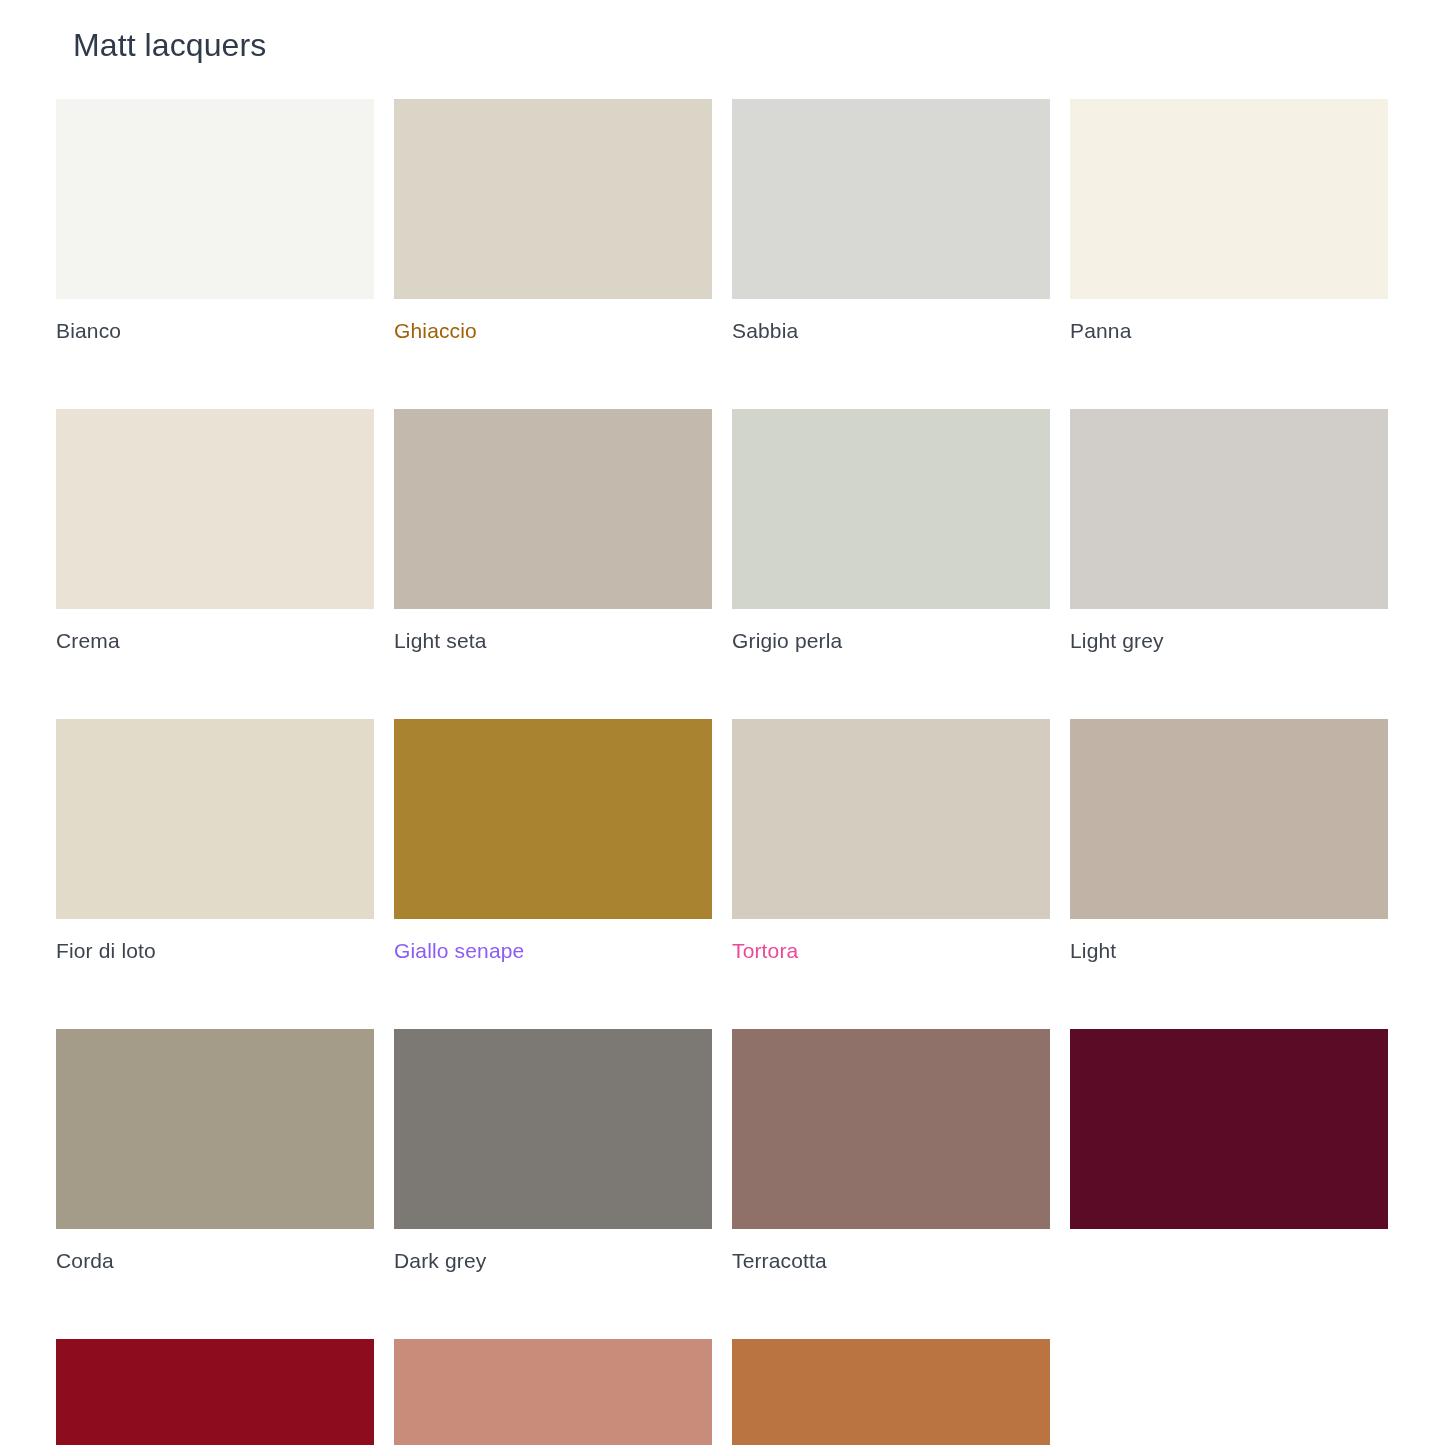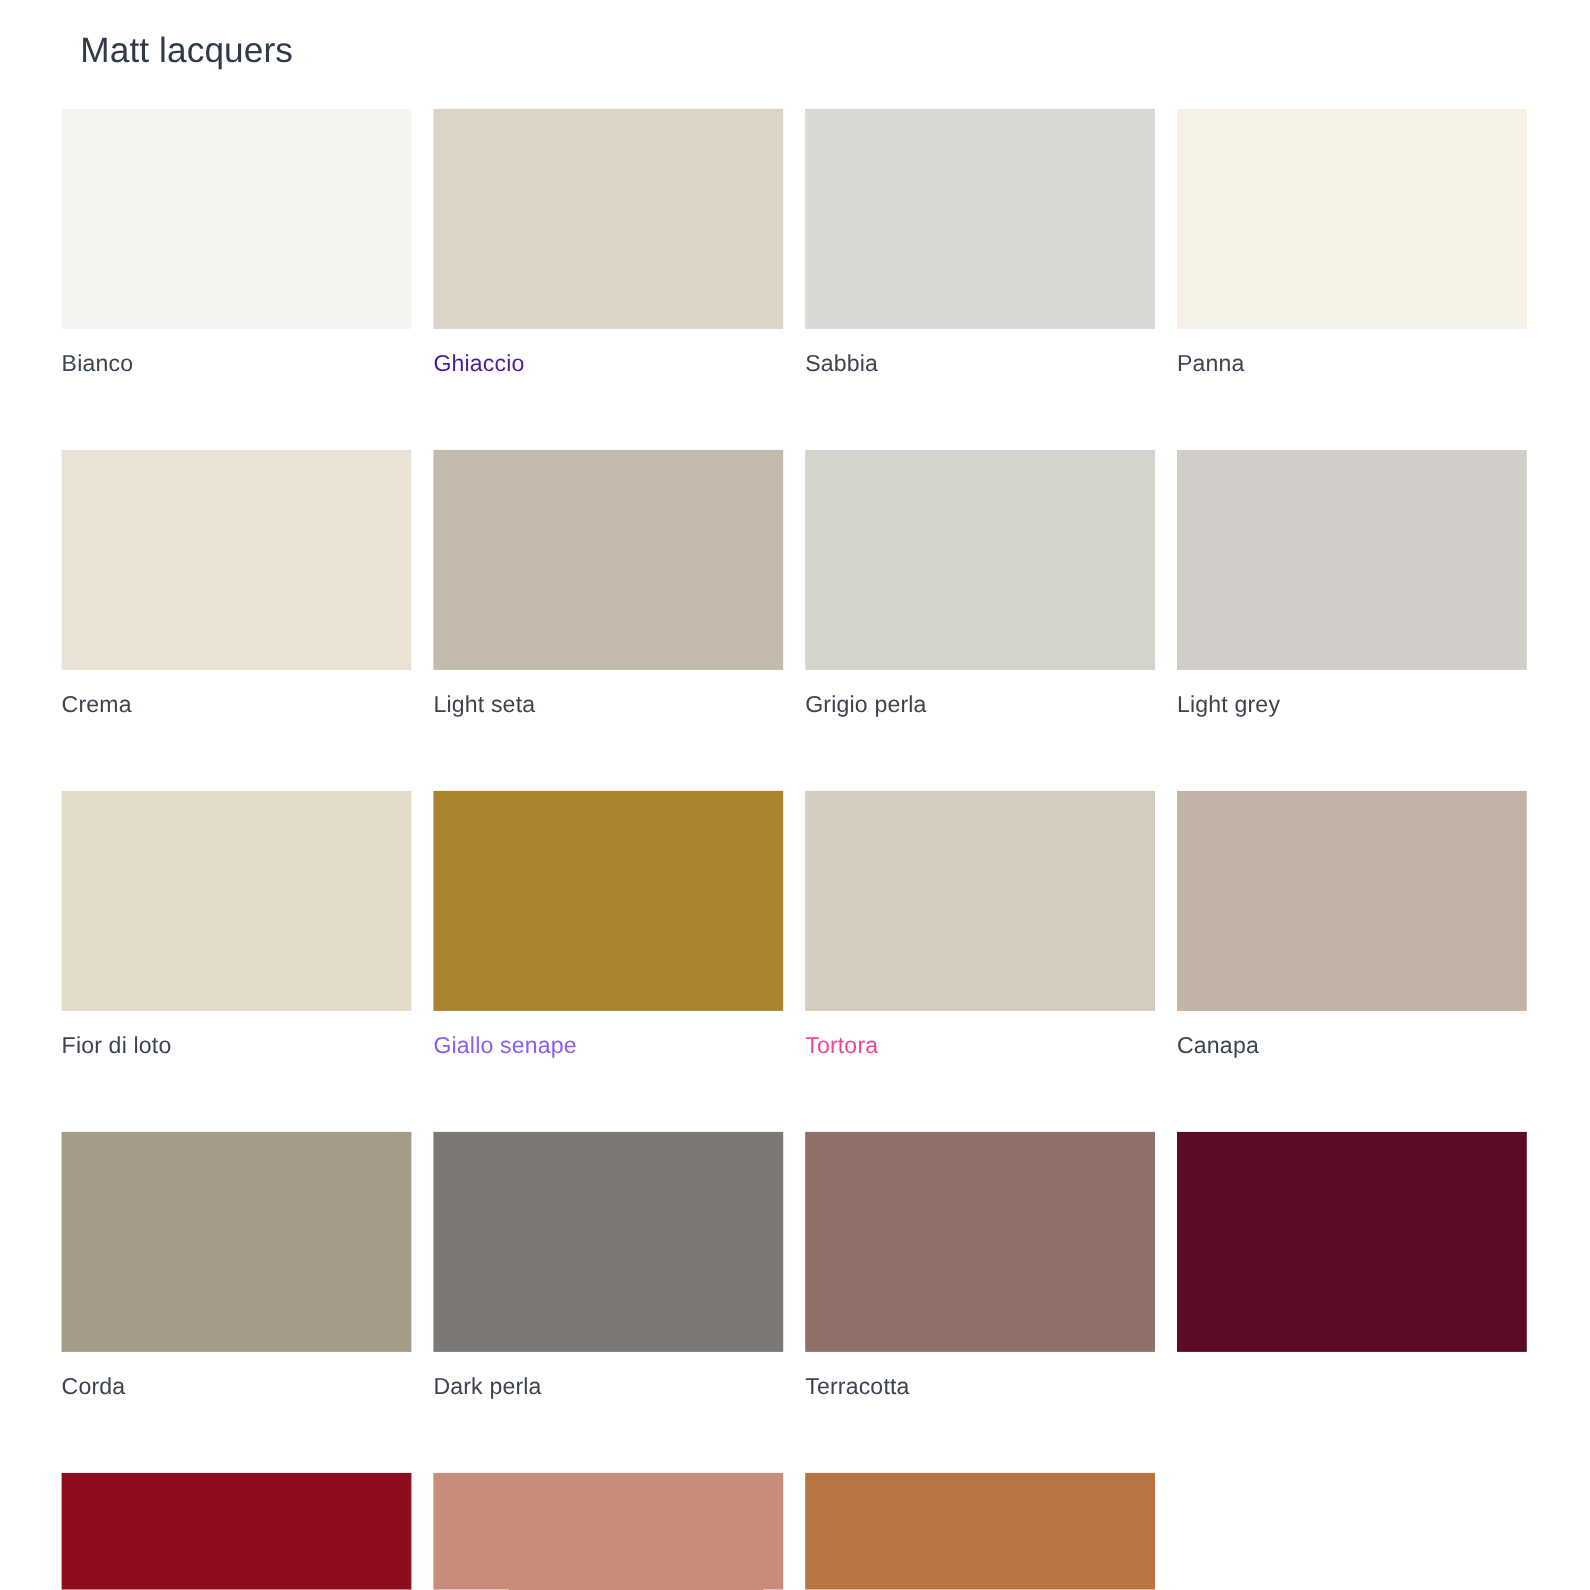--- a/index.html
+++ b/index.html
@@ -76,21 +76,21 @@
 
   <div class="swatch-grid">
 
     <div class="swatch-cell">
       <div class="swatch-chip" style="background-color: rgb(244, 245, 241);"></div>
       <div class="swatch-label" style="color: rgb(60, 68, 80);">Bianco</div>
     </div>
 
     <div class="swatch-cell">
       <div class="swatch-chip" style="background-color: rgb(218, 213, 199);"></div>
-      <div class="swatch-label" style="color: #4c1d95;">Ghiaccio</div>
+      <div class="swatch-label" style="color: #a16207;">Ghiaccio</div>
     </div>
 
     <div class="swatch-cell">
       <div class="swatch-chip" style="background-color: rgb(216, 216, 212);"></div>
       <div class="swatch-label" style="color: rgb(60, 68, 80);">Sabbia</div>
     </div>
 
     <div class="swatch-cell">
       <div class="swatch-chip" style="background-color: rgb(245, 241, 229);"></div>
       <div class="swatch-label" style="color: rgb(60, 68, 80);">Panna</div>
@@ -126,31 +126,31 @@
       <div class="swatch-label" style="color: #8b5cf6;">Giallo senape</div>
     </div>
 
     <div class="swatch-cell">
       <div class="swatch-chip" style="background-color: rgb(212, 204, 191);"></div>
       <div class="swatch-label" style="color: #ec4899;">Tortora</div>
     </div>
 
     <div class="swatch-cell">
       <div class="swatch-chip" style="background-color: rgb(194, 179, 167);"></div>
-      <div class="swatch-label" style="color: rgb(60, 68, 80);">Canapa</div>
+      <div class="swatch-label" style="color: rgb(60, 68, 80);">Light</div>
     </div>
 
     <div class="swatch-cell">
       <div class="swatch-chip" style="background-color: rgb(164, 155, 137);"></div>
       <div class="swatch-label" style="color: rgb(60, 68, 80);">Corda</div>
     </div>
 
     <div class="swatch-cell">
       <div class="swatch-chip" style="background-color: rgb(124, 121, 116);"></div>
-      <div class="swatch-label" style="color: rgb(60, 68, 80);">Dark perla</div>
+      <div class="swatch-label" style="color: rgb(60, 68, 80);">Dark grey</div>
     </div>
 
     <div class="swatch-cell">
       <div class="swatch-chip" style="background-color: rgb(143, 113, 106);"></div>
       <div class="swatch-label" style="color: rgb(60, 68, 80);">Terracotta</div>
     </div>
 
 
     <div class="swatch-cell">
       <div class="swatch-chip" style="background-color: rgb(91, 11, 37);"></div>

